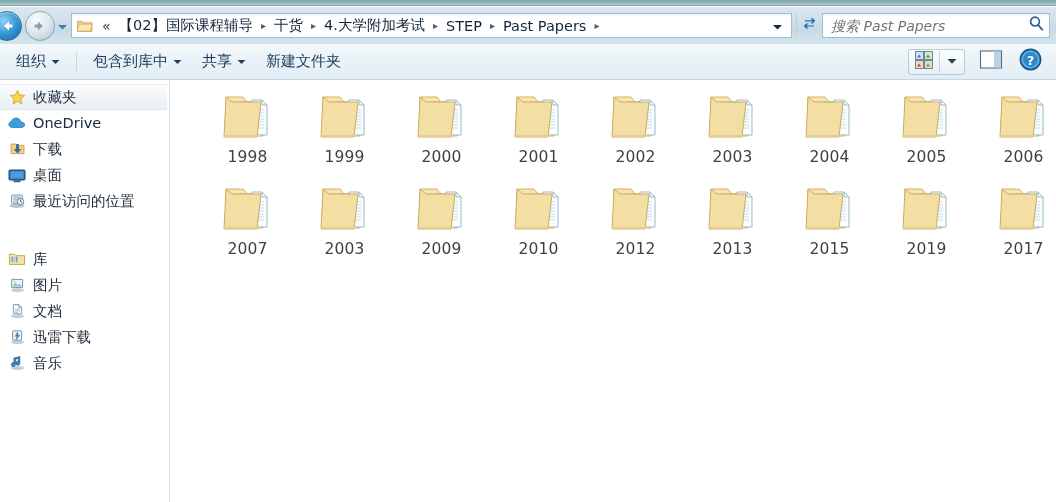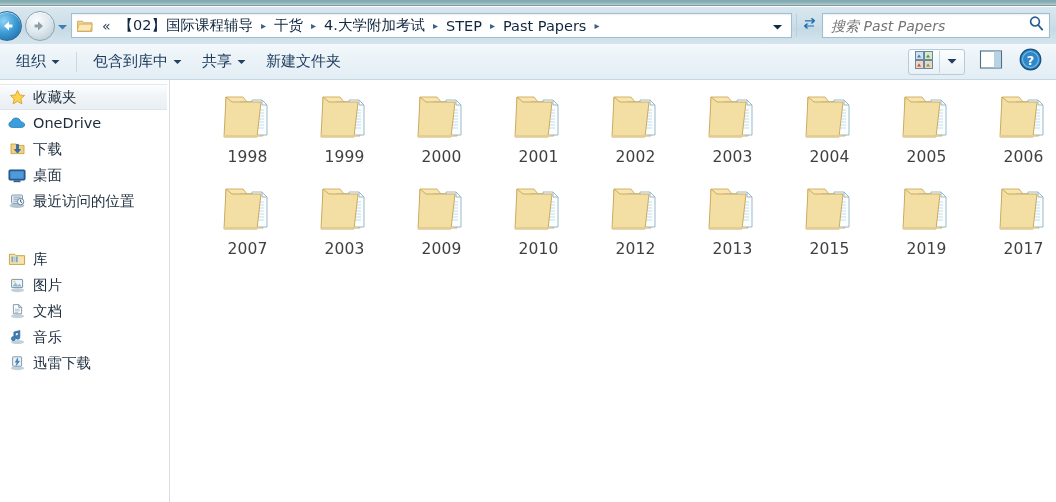--- a/index.html
+++ b/index.html
@@ -402,37 +402,37 @@
           <path d="M9.8 1.6 v2.8 h2.8" fill="none" stroke="#7a93a8" stroke-width=".9"></path>
           <path d="M5.8 6.2 h5 M5.8 7.8 h5 M5.8 9.4 h3.4" stroke="#9db3c4" stroke-width=".8"></path>
         </svg>
       </span>
       <span class="nav-label">文档</span>
     </div>
 
     <div class="nav-row indent">
       <span class="nav-ico">
         <svg width="17" height="16" viewBox="0 0 17 16">
+          <ellipse cx="8.5" cy="13.2" rx="6.6" ry="2" fill="#a8bccb" opacity=".7"></ellipse>
+          <rect x="3.6" y="1.8" width="9" height="9.4" rx=".6" fill="#e8f1f7" stroke="#7391a8" stroke-width=".9"></rect>
+          <path d="M8.6 3.2 L6.4 7.2 h1.9 l-1.1 3.2 3.2-4.2 h-2 z" fill="#4b8ec2" stroke="#2d6695" stroke-width=".6"></path>
+        </svg>
+      </span>
+      <span class="nav-label">迅雷下载</span>
+    </div>
+
+    <div class="nav-row indent">
+      <span class="nav-ico">
+        <svg width="17" height="16" viewBox="0 0 17 16">
           <ellipse cx="8.5" cy="13" rx="6.6" ry="2" fill="#a8bccb" opacity=".7"></ellipse>
           <path d="M10.8 1.6 v6.6 a2 2 0 1 1-1.5-1.9 V3.4 L6.4 4.2 v5.4
                    a2 2 0 1 1-1.5-1.9 V3.1 Z" fill="#3f85bd" stroke="#255f90" stroke-width=".7"></path>
         </svg>
       </span>
       <span class="nav-label">音乐</span>
-    </div>
-
-    <div class="nav-row indent">
-      <span class="nav-ico">
-        <svg width="17" height="16" viewBox="0 0 17 16">
-          <ellipse cx="8.5" cy="13.2" rx="6.6" ry="2" fill="#a8bccb" opacity=".7"></ellipse>
-          <rect x="3.6" y="1.8" width="9" height="9.4" rx=".6" fill="#e8f1f7" stroke="#7391a8" stroke-width=".9"></rect>
-          <path d="M8.6 3.2 L6.4 7.2 h1.9 l-1.1 3.2 3.2-4.2 h-2 z" fill="#4b8ec2" stroke="#2d6695" stroke-width=".6"></path>
-        </svg>
-      </span>
-      <span class="nav-label">迅雷下载</span>
     </div>
   </div>
 
   <div class="content">
     <div class="grid">
 
       <div class="tile">
         <span class="ico">
           <svg width="60" height="56" viewBox="0 0 60 56">
             <g>

